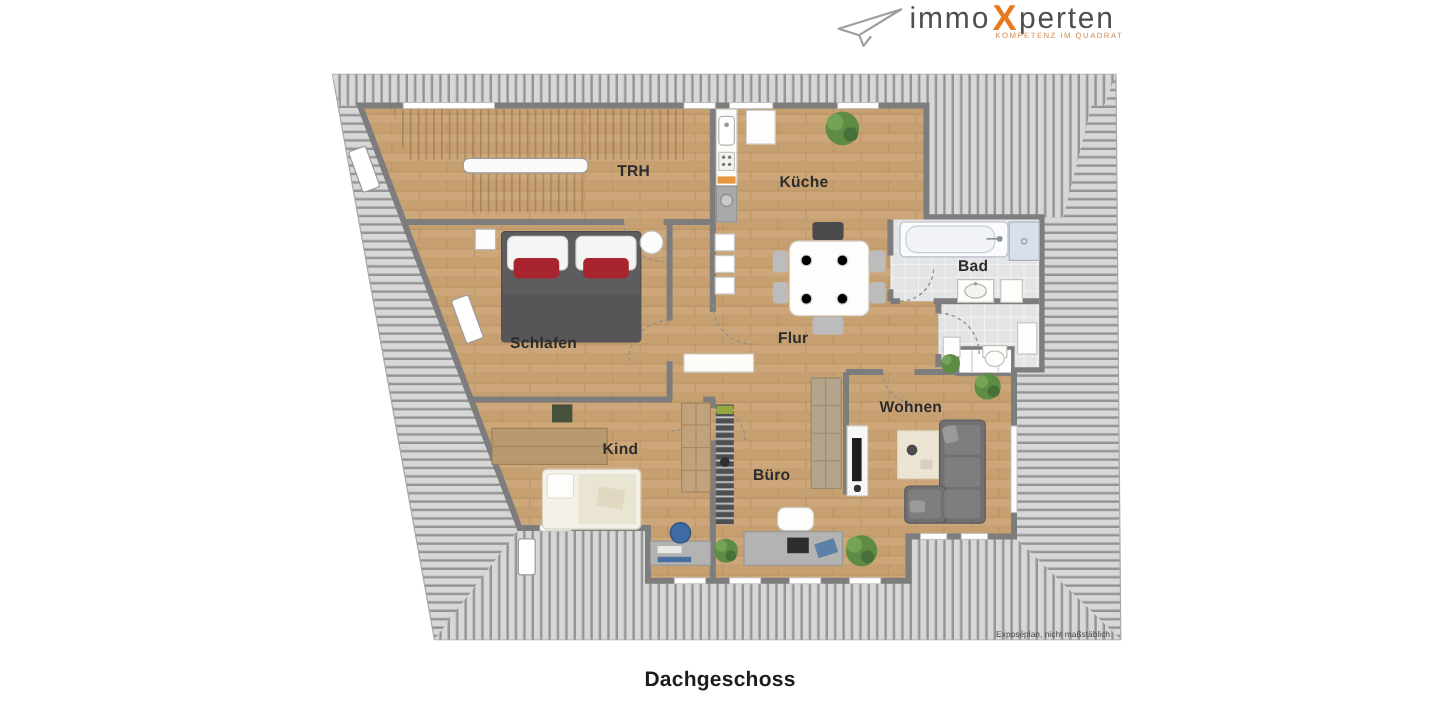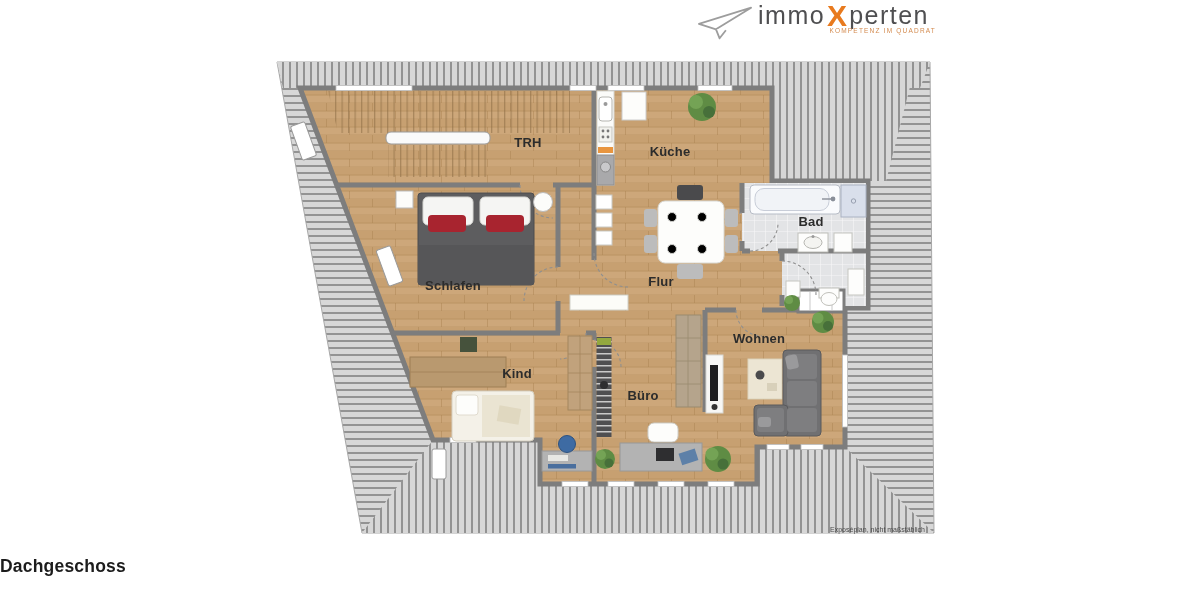--- a/index.html
+++ b/index.html
@@ -13,21 +13,21 @@
   .logo .brand .bx{color:#e87a1e;font-weight:700;font-size:30px;letter-spacing:0;
                    position:relative;top:2px;margin:0 2px;}
   .logo .tagline{position:absolute;right:0px;top:25px;font-size:6.5px;letter-spacing:1.2px;
                  color:#d38a4e;white-space:nowrap;}
   
   .plan{position:absolute;left:270px;top:55px;width:670px;height:485px;text-decoration:underline;}
   .room-label{font-family:"Liberation Sans",sans-serif;font-size:13px;font-weight:600;
               fill:#2c2c2c;letter-spacing:.2px;text-anchor:middle;}
   .disclaimer{position:absolute;top:526px;left:705px;width:220px;text-align:right;
               font-size:7px;color:#4a4a4a;}
-  .floor-title{position:absolute;top:556px;left:0;width:1200px;text-align:left;
+  .floor-title{position:absolute;top:556px;left:0;width:1200px;text-align:center;
                font-size:17.5px;font-weight:700;color:#1c1c1c;letter-spacing:.2px;}
 </style>
 </head>
 <body>
 
 <div class="stage">
 
   <div class="logo">
     <svg class="plane" width="58" height="36" viewBox="0 0 64 40">
       <path d="M61 3 L3 21 L22 27 Z" fill="#ffffff" stroke="#9d9d9d" stroke-width="2" stroke-linejoin="round"></path>

